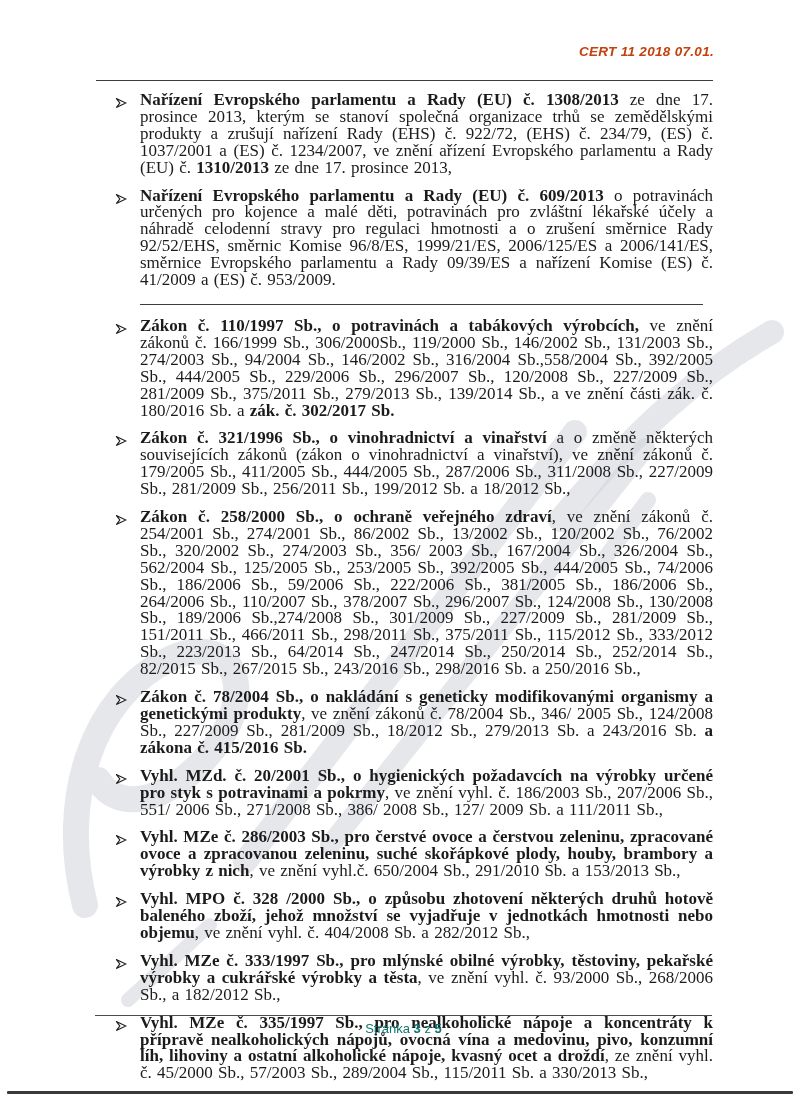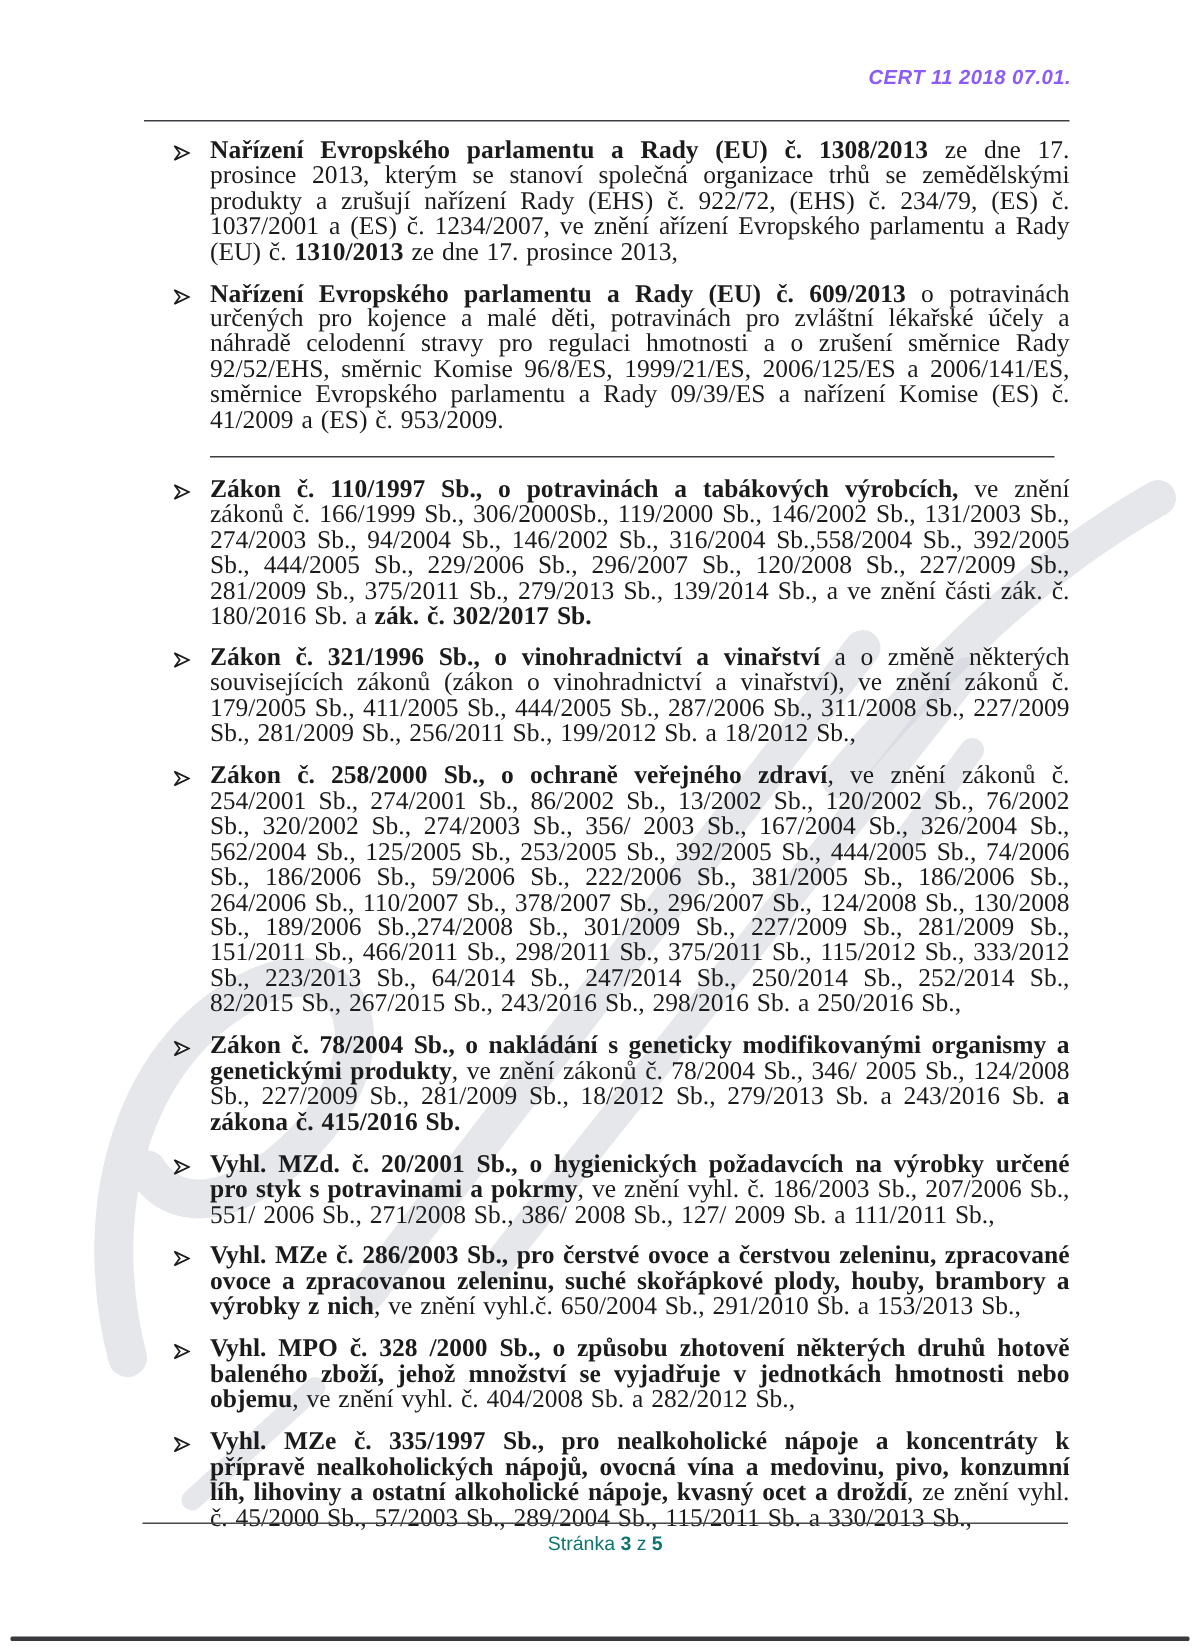--- a/index.html
+++ b/index.html
@@ -10,21 +10,21 @@
   html,body{margin:0;padding:0;background:#fff;}
   .page{
     position:relative;width:800px;height:1100px;background:#ffffff;overflow:hidden;
     font-family:"Liberation Serif", serif;color:var(--text-color);
   }
   .watermark{position:absolute;left:0;top:0;z-index:0;pointer-events:none;}
   .layer{position:relative;z-index:1;}
   .header{
     position:absolute;top:44px;right:86px;
     font-family:"Liberation Sans", sans-serif;font-style:italic;font-weight:700;
-    font-size:13.5px;letter-spacing:.3px;color:#8b5cf6;
+    font-size:13.5px;letter-spacing:.3px;color:#c2410c;
   }
   .top-rule{
     position:absolute;top:80px;left:96px;width:617px;margin:0;
     border:none;border-top:1.6px solid var(--rule-color);
   }
   .content{position:absolute;top:92px;left:140px;width:573px;}
   .item{position:relative;margin-bottom:11px;}
   .marker{position:absolute;left:-25px;top:3px;width:12px;height:12px;}
   .itext{
     margin:0;text-align:justify;font-size:17px;line-height:16.9px;
@@ -118,20 +118,26 @@
         <div class="item">
           <span class="marker"><svg width="12" height="12" viewBox="0 0 12 12">
               <path d="M1.3 10.6 L10.9 6 L1.3 1.4 L4.8 6 Z" fill="#ffffff" stroke="#1c1c1c" stroke-width="1.15" stroke-linejoin="miter"></path>
             </svg></span>
           <p class="itext"><span class="b">Vyhl. MPO č. 328 /2000 Sb., o způsobu zhotovení některých druhů hotově baleného zboží, jehož množství se vyjadřuje v jednotkách hmotnosti nebo objemu</span><span>, ve znění vyhl. č. 404/2008 Sb. a 282/2012 Sb.,</span></p>
         </div>
         <div class="item">
           <span class="marker"><svg width="12" height="12" viewBox="0 0 12 12">
               <path d="M1.3 10.6 L10.9 6 L1.3 1.4 L4.8 6 Z" fill="#ffffff" stroke="#1c1c1c" stroke-width="1.15" stroke-linejoin="miter"></path>
             </svg></span>
+          <p class="itext"><span class="b">Vyhl. MZe č. 333/1997 Sb., pro mlýnské obilné výrobky, těstoviny, pekařské výrobky a cukrářské výrobky a těsta</span><span>, ve znění vyhl. č. 93/2000 Sb., 268/2006 Sb., a 182/2012 Sb.,</span></p>
+        </div>
+        <div class="item">
+          <span class="marker"><svg width="12" height="12" viewBox="0 0 12 12">
+              <path d="M1.3 10.6 L10.9 6 L1.3 1.4 L4.8 6 Z" fill="#ffffff" stroke="#1c1c1c" stroke-width="1.15" stroke-linejoin="miter"></path>
+            </svg></span>
           <p class="itext"><span class="b">Vyhl. MZe č. 335/1997 Sb., pro nealkoholické nápoje a koncentráty k přípravě nealkoholických nápojů, ovocná vína a medovinu, pivo, konzumní líh, lihoviny a ostatní alkoholické nápoje, kvasný ocet a droždí</span><span>, ze znění vyhl. č. 45/2000 Sb., 57/2003 Sb., 289/2004 Sb., 115/2011 Sb. a 330/2013 Sb.,</span></p>
         </div>
       </div>
 
     <div class="footer">
       <hr class="footer-rule">
       <div class="footer-text"><span>Stránka </span><span class="b">3</span><span> z </span><span class="b">5</span></div>
     </div>
 
     <div class="scan-edge"></div>

